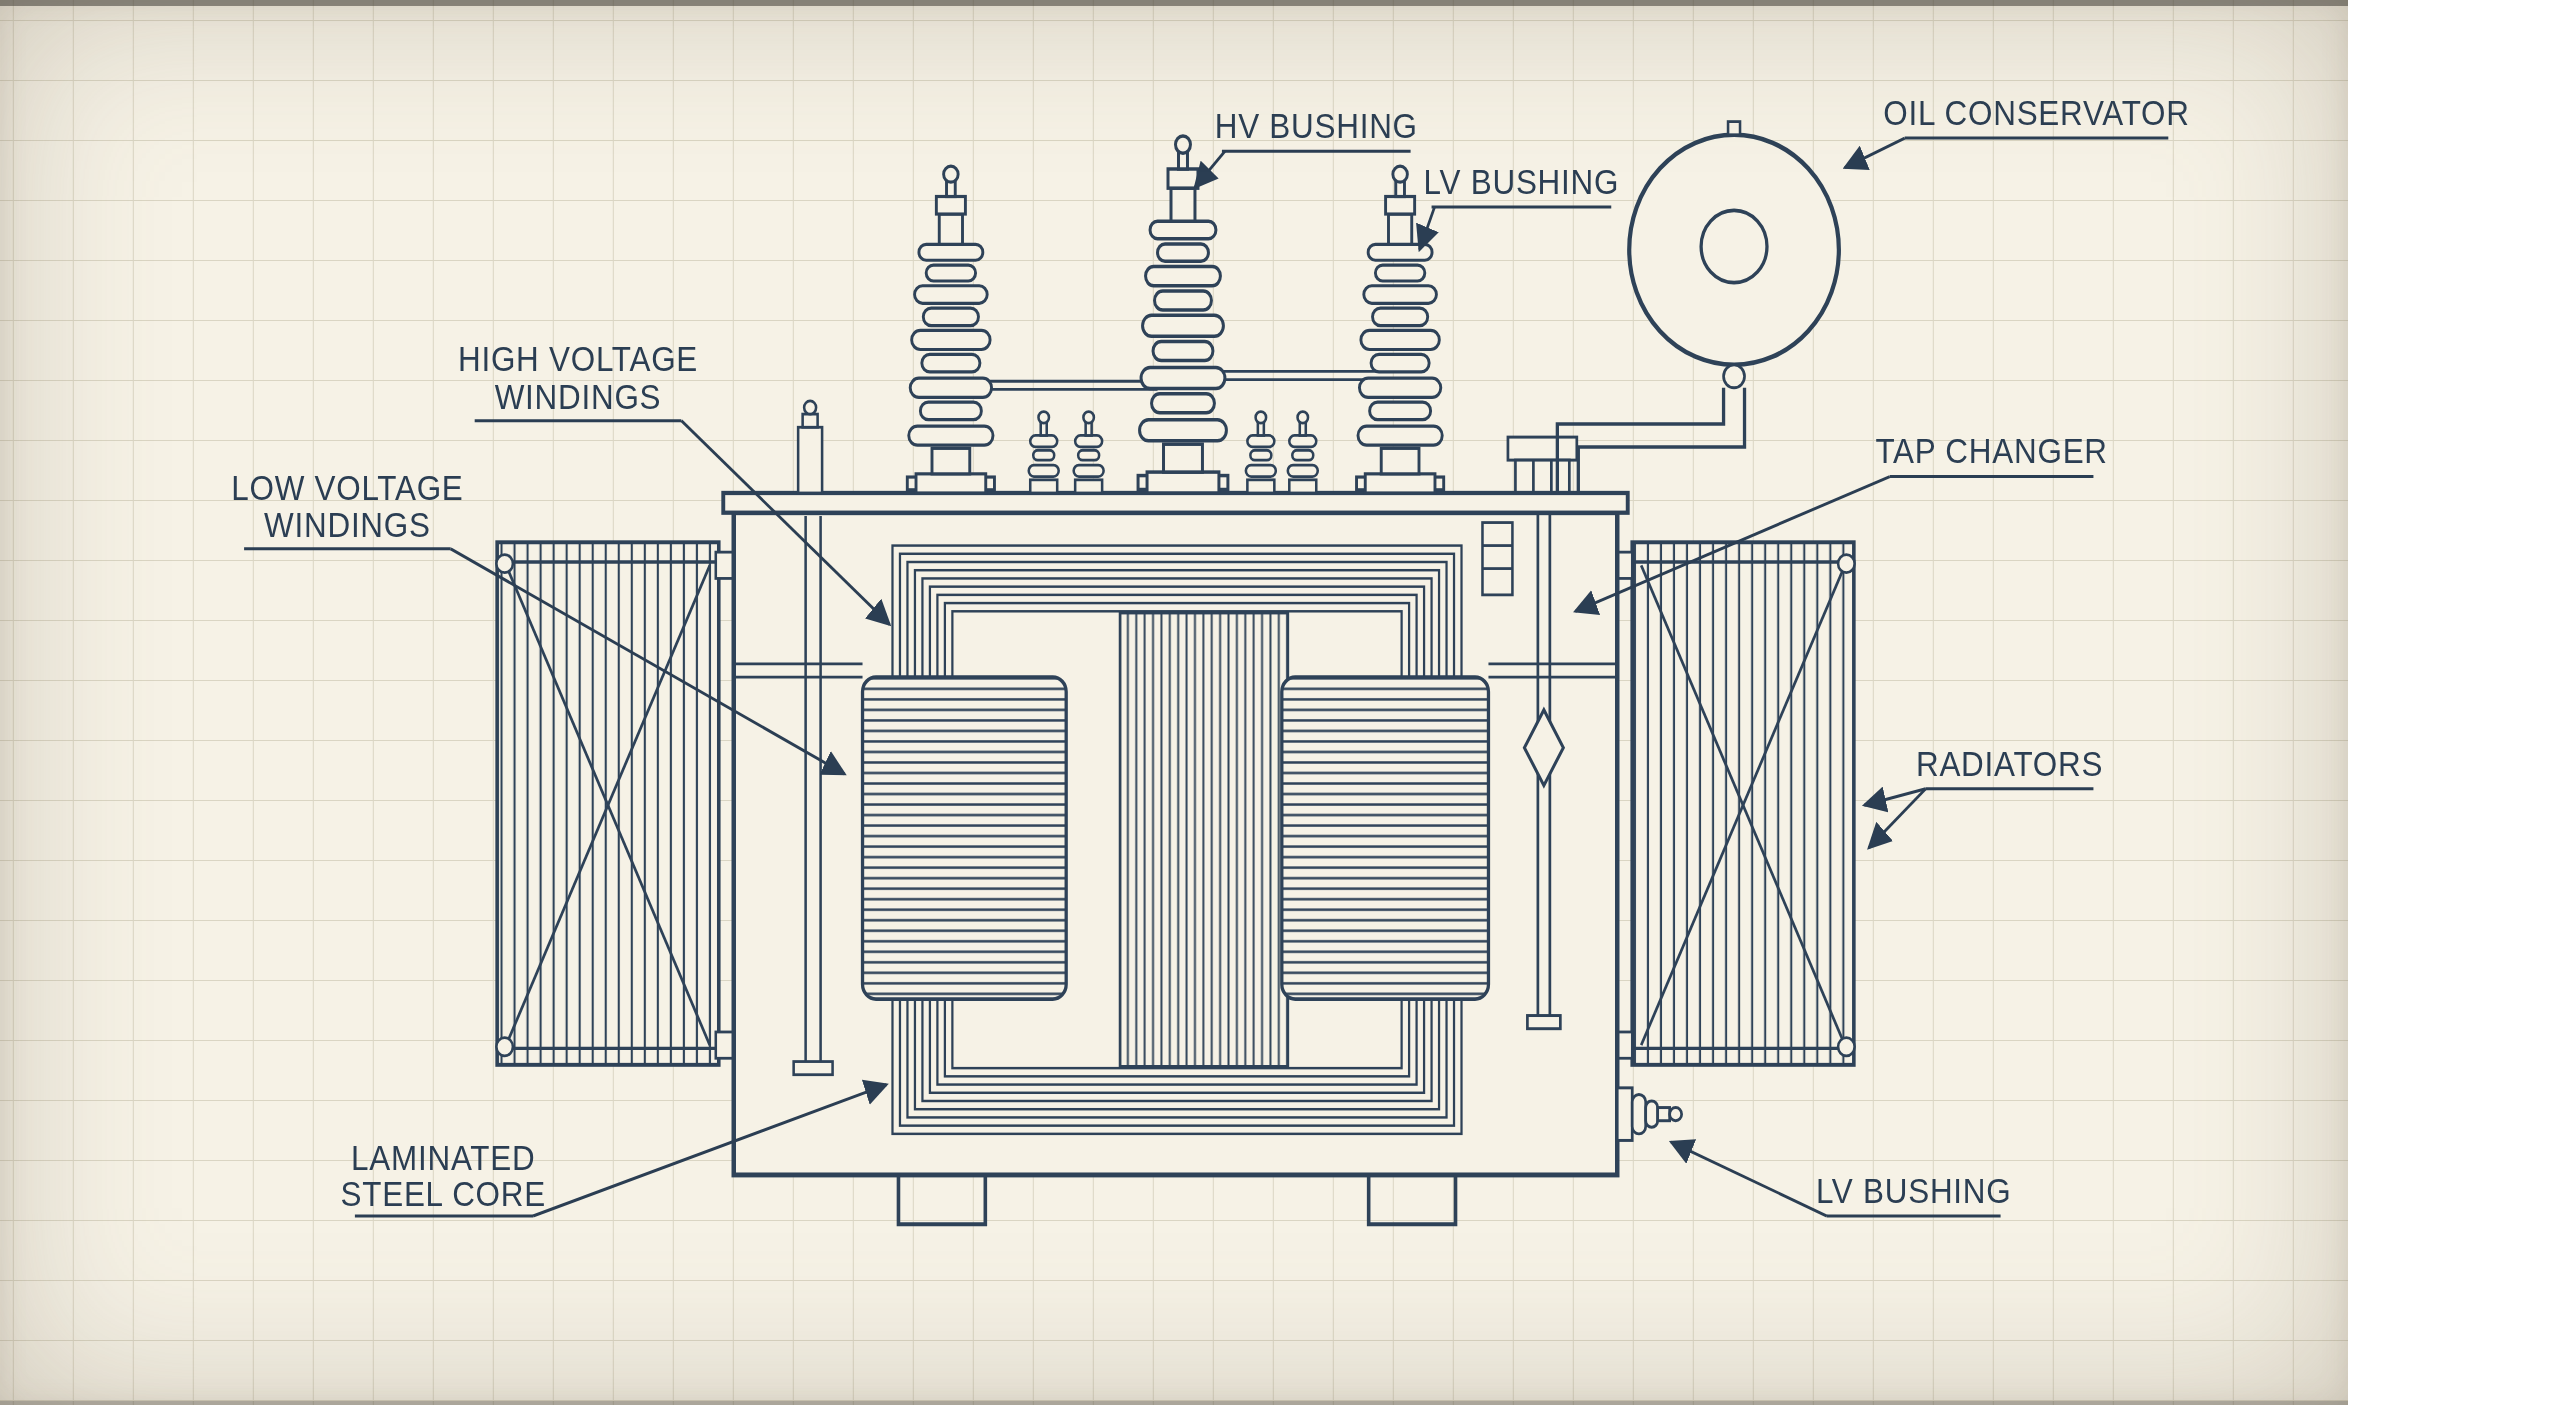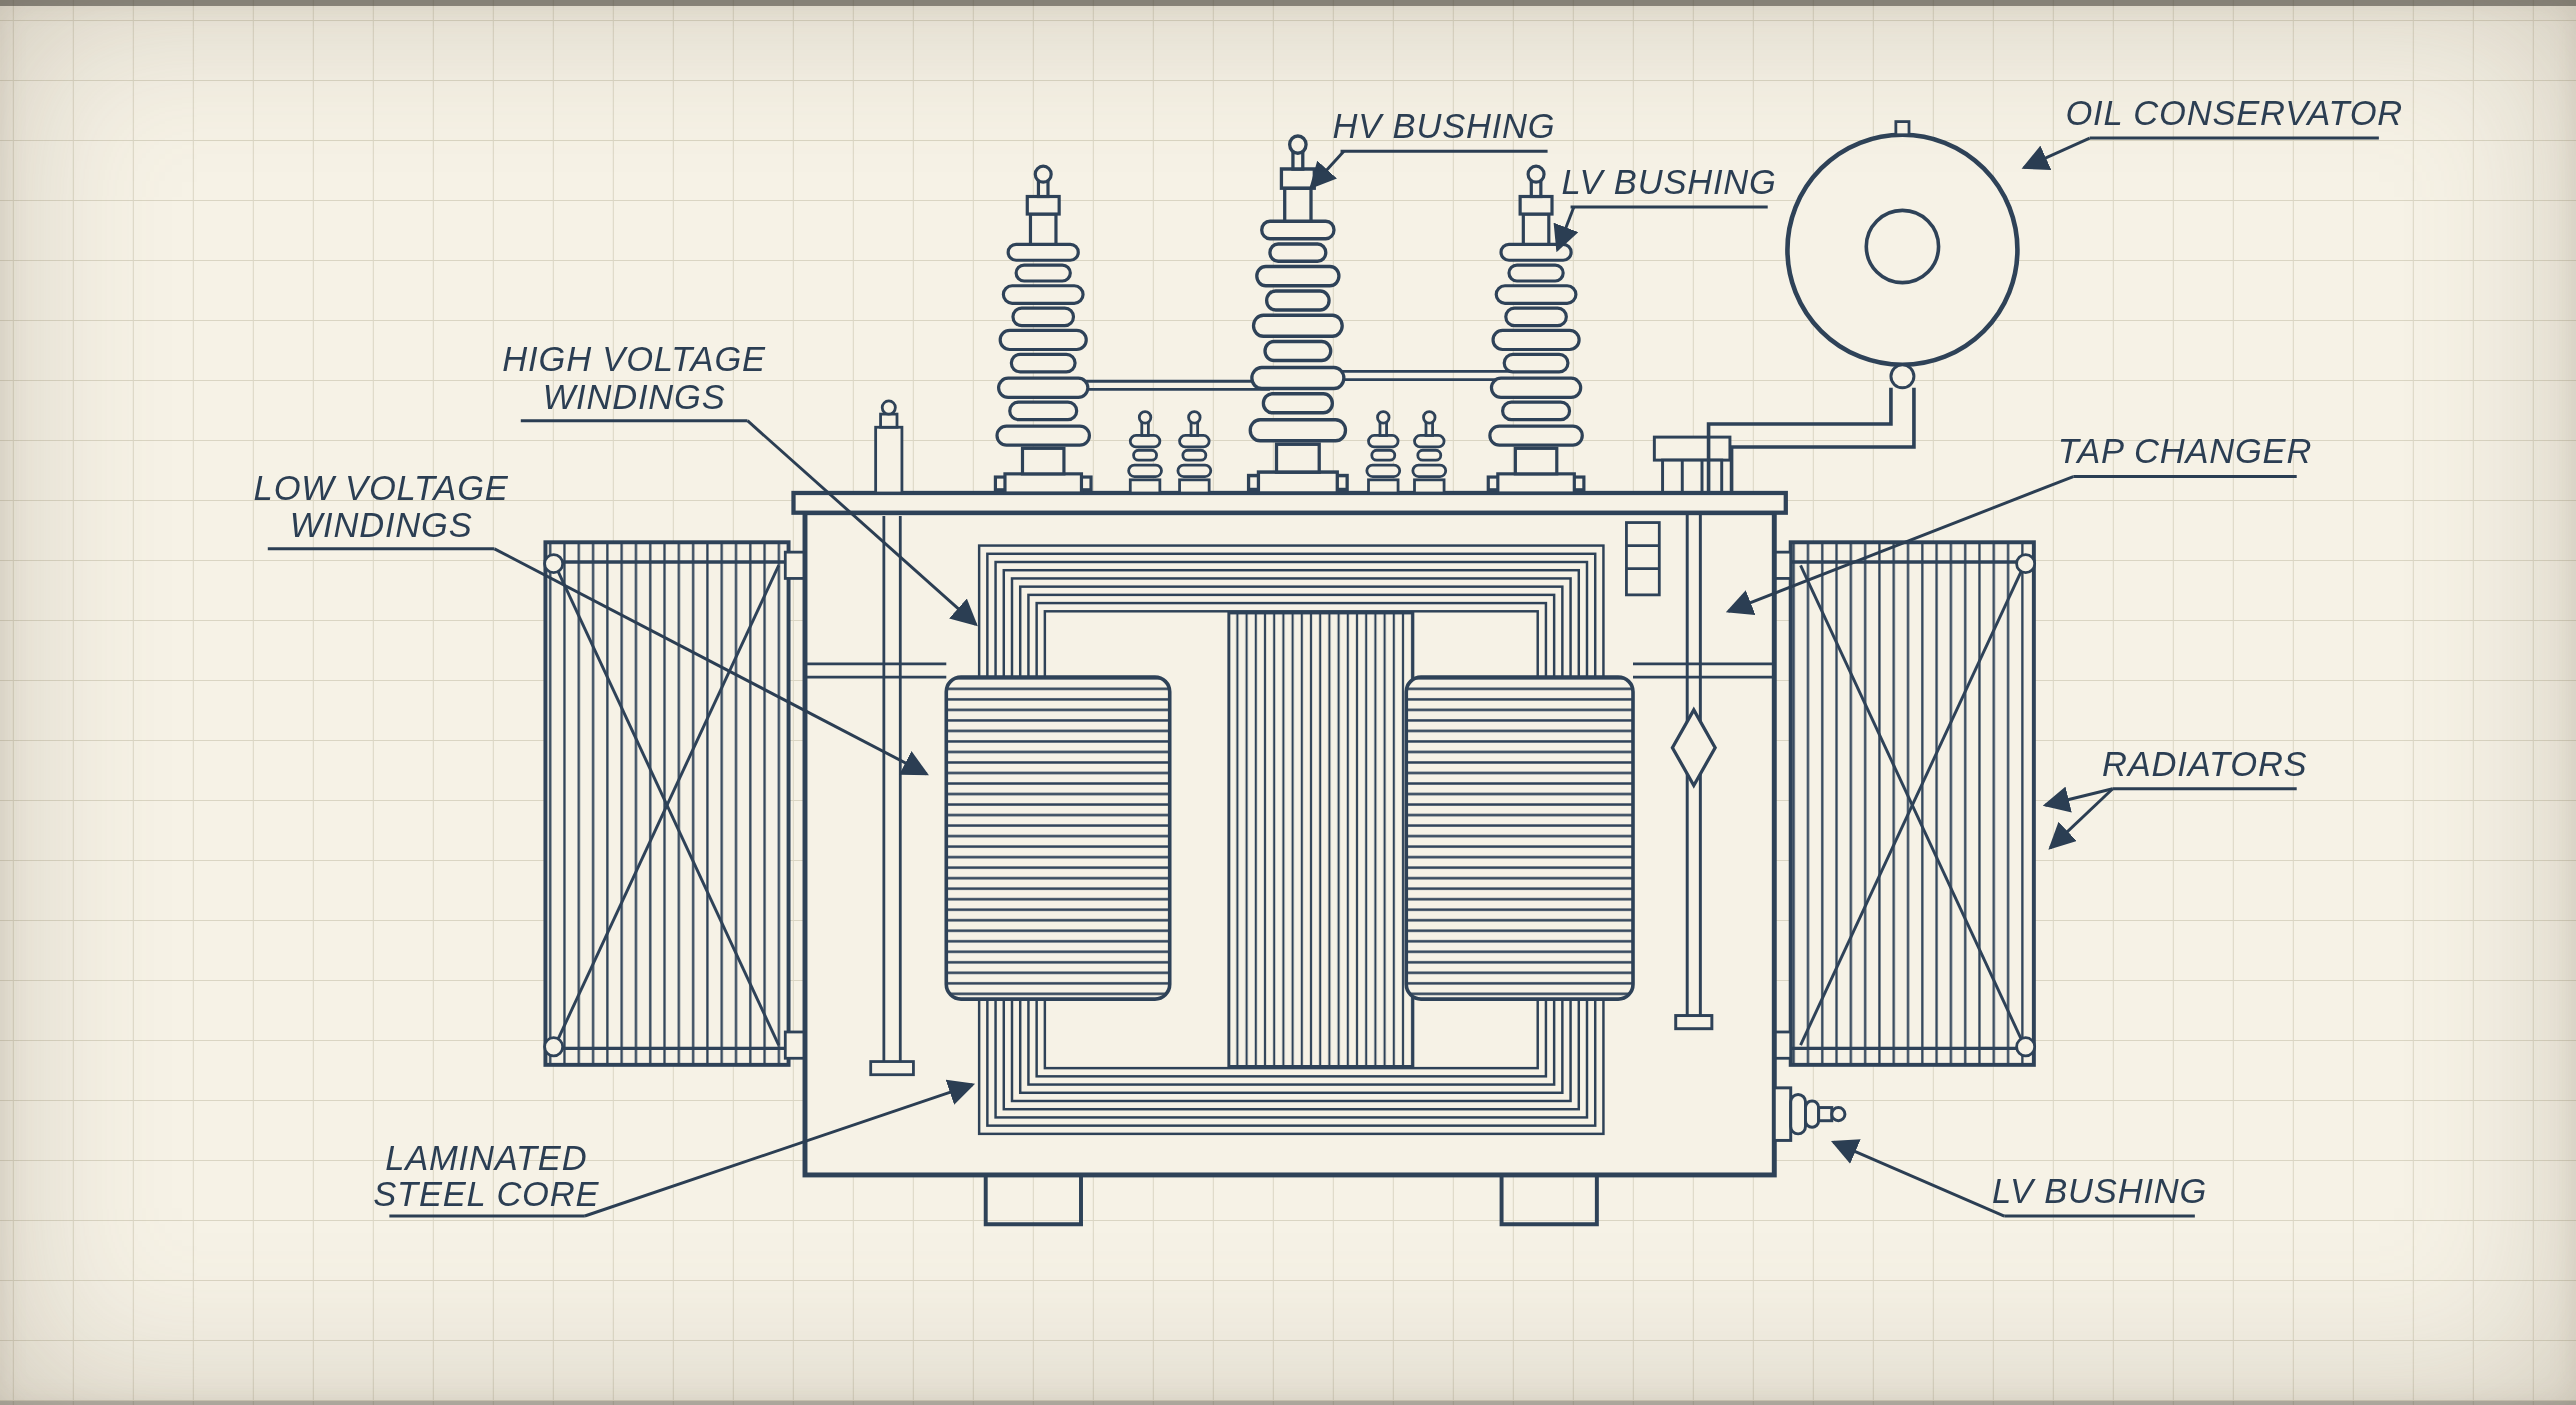--- a/index.html
+++ b/index.html
@@ -1,26 +1,25 @@
 <!DOCTYPE html>
 <html style="font-size:14.6px"><head>
 <meta charset="utf-8">
 <style>
   html,body{margin:0;padding:0;}
   .page{
     position:relative;
-    width:2576px;height:1405px;
+    width:2348px;height:1405px;
     background-color:#f6f2e6;
     background-image:
       linear-gradient(#dad5c3 1.4px, transparent 1.4px),
       linear-gradient(90deg, #dad5c3 1.4px, transparent 1.4px);
     background-size:60px 60px;
     background-position:12.8px 20px;
     overflow:hidden;
-    font-style:italic;
   }
   .canvas{position:absolute;inset:0;width:100%;height:100%;}
   .vignette{position:absolute;inset:0;pointer-events:none;
     box-shadow: inset 0 0 165px rgba(115,104,82,.30), inset 0 0 27.4px rgba(115,104,82,.15);}
   .edge-top{position:absolute;top:0;left:0;right:0;height:5.5px;background:rgba(64,60,52,.55);pointer-events:none;}
   .edge-bottom{position:absolute;bottom:0;left:0;right:0;height:3.7px;background:rgba(64,60,52,.30);pointer-events:none;}
   .lbl{
     font-family:"Liberation Sans", sans-serif;
     font-size:21px;
     letter-spacing:.5px;

